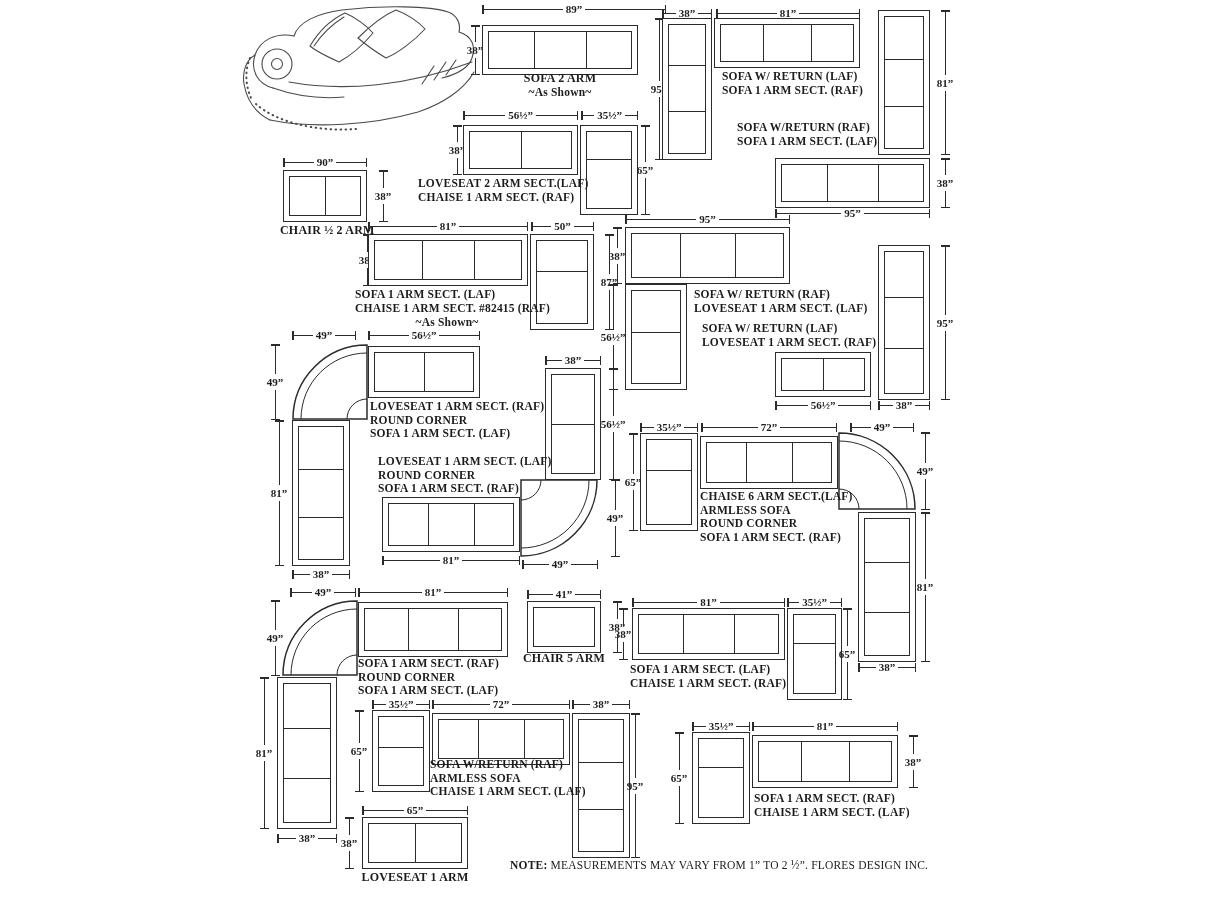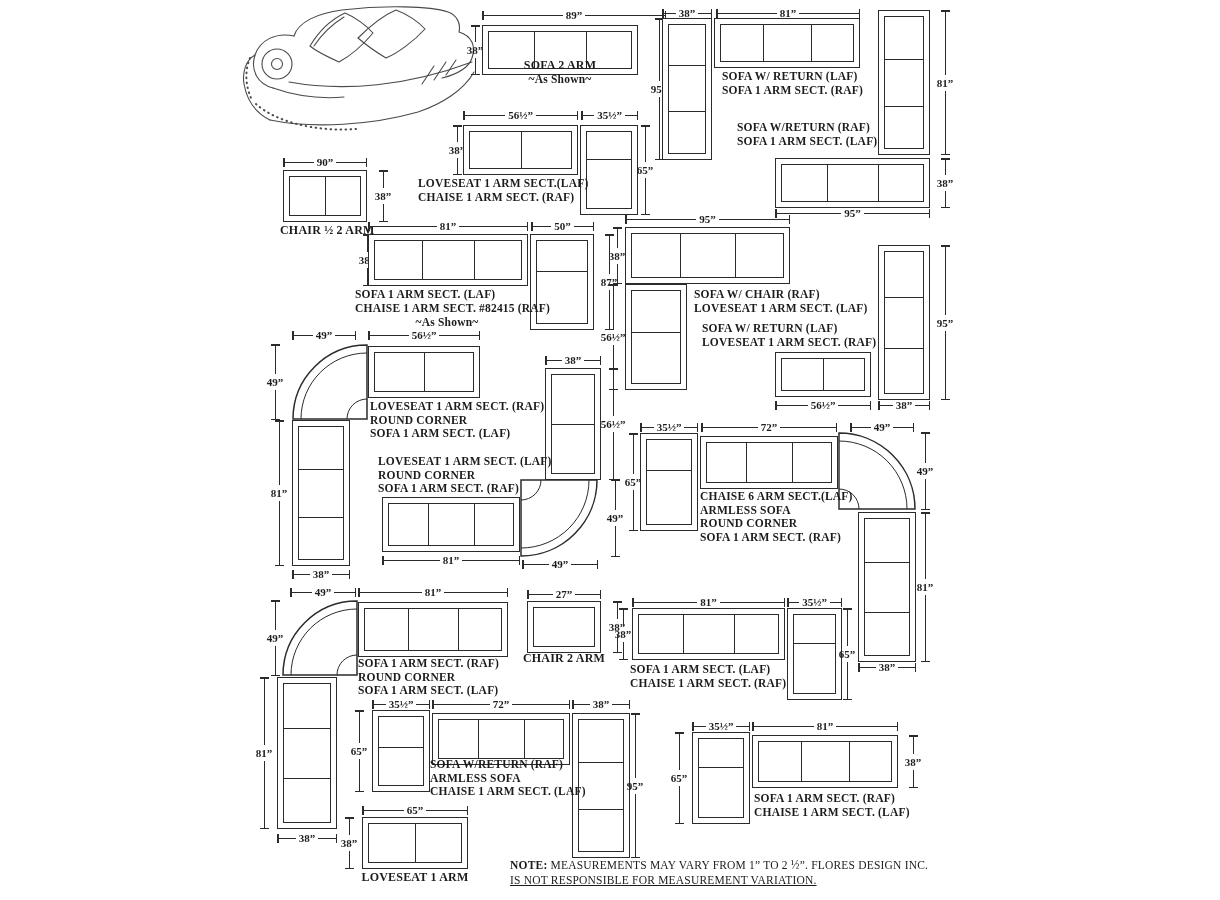--- a/index.html
+++ b/index.html
@@ -55,36 +55,36 @@
       <path d="M196,84 L208,66 M208,80 L220,62 M220,75 L230,60"></path>
     </g>
     <g fill="none" stroke="#4a4a4a" stroke-width="2" stroke-linecap="round" stroke-dasharray="0.6,4.4">
       <path d="M24,58 C18,72 20,88 26,100"></path>
       <path d="M30,104 C50,122 90,132 130,129"></path>
     </g>
   </svg>
 
   
   <div class="dg">
-    <div class="dimh" style="left:482px;top:8px;width:184px">
+    <div class="dimh" style="left:482px;top:2px;width:184px">
         <i class="ln"></i>
         <span class="dl">89”</span>
         <i class="ln"></i>
       </div>
     <div class="dimv" style="left:458px;top:25px;height:50px">
         <i class="ln"></i>
         <span class="dl">38”</span>
         <i class="ln"></i>
       </div>
     <div class="pc" style="left:482px;top:25px;width:156px;height:50px">
         <i class="in"></i>
         <i class="dv v" style="left:33.3%"></i>
         <i class="dv v" style="left:66.6%"></i>
       </div>
-    <div class="lb ctr" style="left:482px;top:59px;width:156px">
+    <div class="lb ctr" style="left:482px;top:72px;width:156px">
       <div class="nm">SOFA 2 ARM</div>
       <div>~As Shown~</div>
     </div>
   </div>
 
   
   <div class="dg">
     <div class="dimh" style="left:662px;top:6px;width:50px">
         <i class="ln"></i>
         <span class="dl">38”</span>
@@ -200,21 +200,21 @@
     <div class="pc" style="left:580px;top:125px;width:58px;height:90px">
         <i class="in"></i>
         <i class="dv h" style="top:38%"></i>
       </div>
     <div class="dimv" style="left:628px;top:125px;height:90px">
         <i class="ln"></i>
         <span class="dl">65”</span>
         <i class="ln"></i>
       </div>
     <div class="lb" style="left:418px;top:177px">
-      <div>LOVESEAT 1 ARM SECT.(LAF)</div>
+      <div>LOVESEAT 2 ARM SECT.(LAF)</div>
       <div>CHAISE 1 ARM SECT. (RAF)</div>
     </div>
   </div>
 
   
   <div class="dg">
     <div class="dimh" style="left:368px;top:219px;width:160px">
         <i class="ln"></i>
         <span class="dl">81”</span>
         <i class="ln"></i>
@@ -272,21 +272,21 @@
     <div class="pc" style="left:625px;top:284px;width:62px;height:106px">
         <i class="in"></i>
         <i class="dv h" style="top:45%"></i>
       </div>
     <div class="dimv" style="left:596px;top:284px;height:106px">
         <i class="ln"></i>
         <span class="dl">56½”</span>
         <i class="ln"></i>
       </div>
     <div class="lb" style="left:694px;top:288px">
-      <div>SOFA W/ CHAIR (RAF)</div>
+      <div>SOFA W/ RETURN (RAF)</div>
       <div>LOVESEAT 1 ARM SECT. (LAF)</div>
     </div>
   </div>
 
   
   <div class="dg">
     <div class="pc" style="left:878px;top:245px;width:52px;height:155px">
         <i class="in"></i>
         <i class="dv h" style="top:33.3%"></i>
         <i class="dv h" style="top:66.6%"></i>
@@ -528,33 +528,33 @@
         <i class="ln"></i>
         <span class="dl">38”</span>
         <i class="ln"></i>
       </div>
   </div>
 
   
   <div class="dg">
     <div class="dimh" style="left:527px;top:587px;width:74px">
         <i class="ln"></i>
-        <span class="dl">27”</span>
+        <span class="dl">41”</span>
         <i class="ln"></i>
       </div>
     <div class="pc" style="left:527px;top:601px;width:74px;height:52px">
         <i class="in"></i>
       </div>
     <div class="dimv" style="left:600px;top:601px;height:52px">
         <i class="ln"></i>
         <span class="dl">38”</span>
         <i class="ln"></i>
       </div>
     <div class="lb ctr" style="left:517px;top:652px;width:94px">
-        <div class="nm">CHAIR 2 ARM</div>
+        <div class="nm">CHAIR 5 ARM</div>
       </div>
   </div>
 
   
   <div class="dg">
     <div class="dimh" style="left:632px;top:595px;width:153px">
         <i class="ln"></i>
         <span class="dl">81”</span>
         <i class="ln"></i>
       </div>
@@ -690,16 +690,15 @@
       </div>
     <div class="lb" style="left:754px;top:792px">
       <div>SOFA 1 ARM SECT. (RAF)</div>
       <div>CHAISE 1 ARM SECT. (LAF)</div>
     </div>
   </div>
 
   
   <div class="note">
     <div><span class="nl">NOTE:</span> <span>MEASUREMENTS MAY VARY FROM 1” TO 2 ½”. FLORES DESIGN INC.</span></div>
-    <div class="u">IS NOT RESPONSIBLE FOR MEASUREMENT VARIATION.</div>
   </div>
 
 </div>
 
 </body></html>

